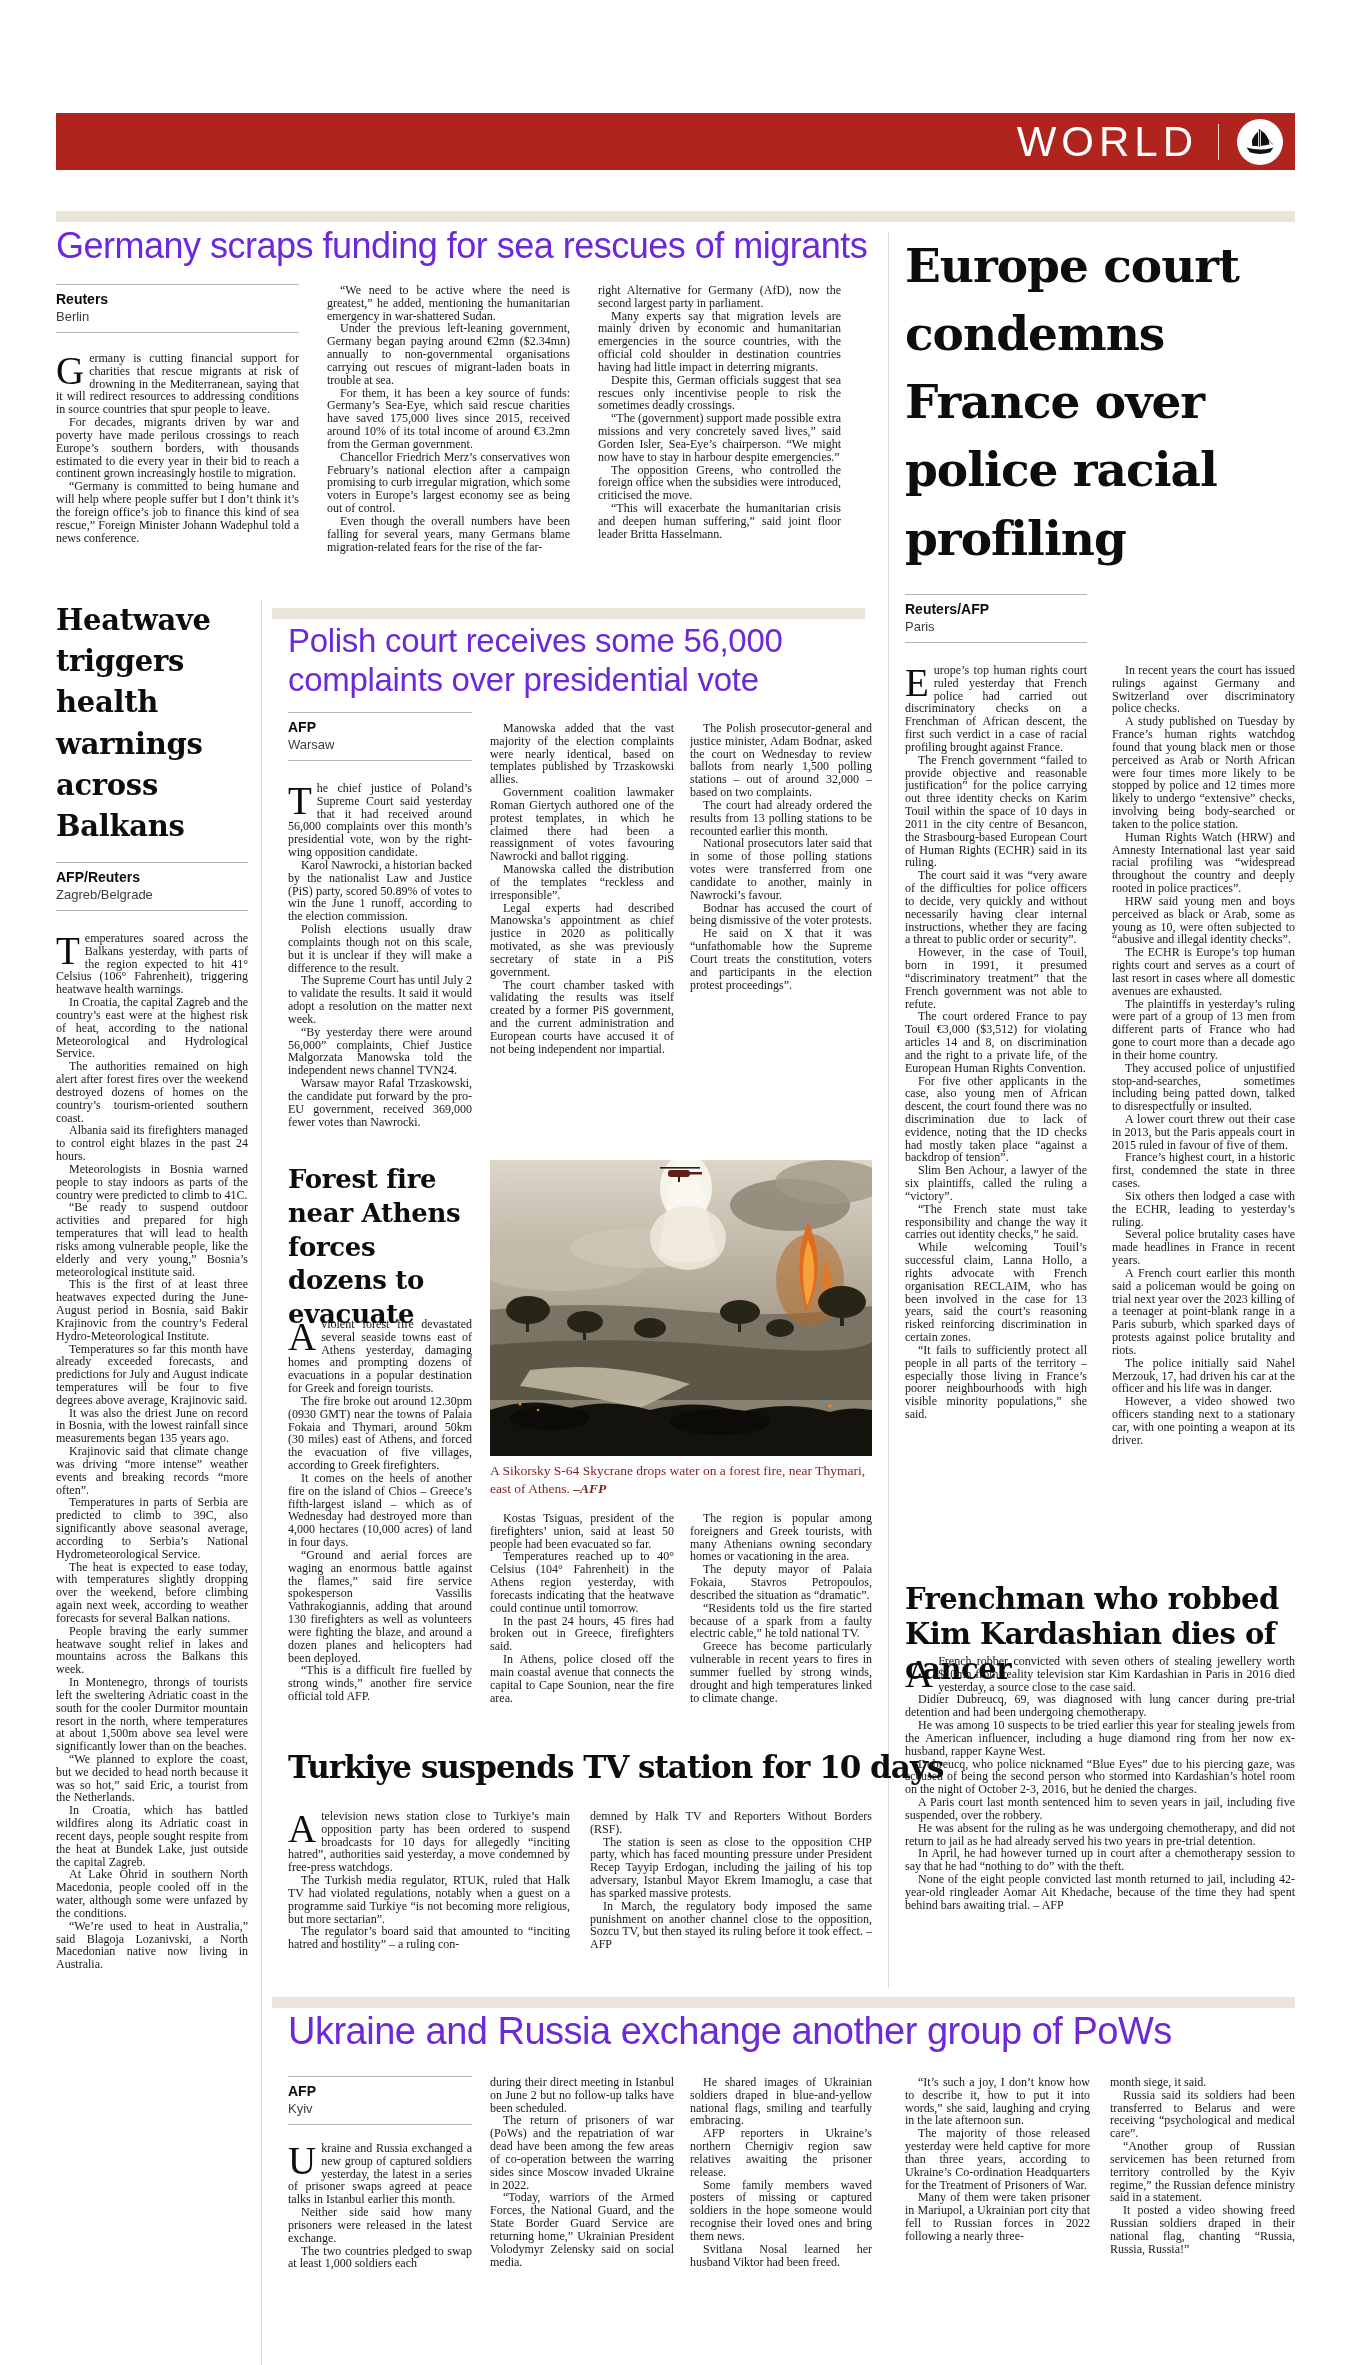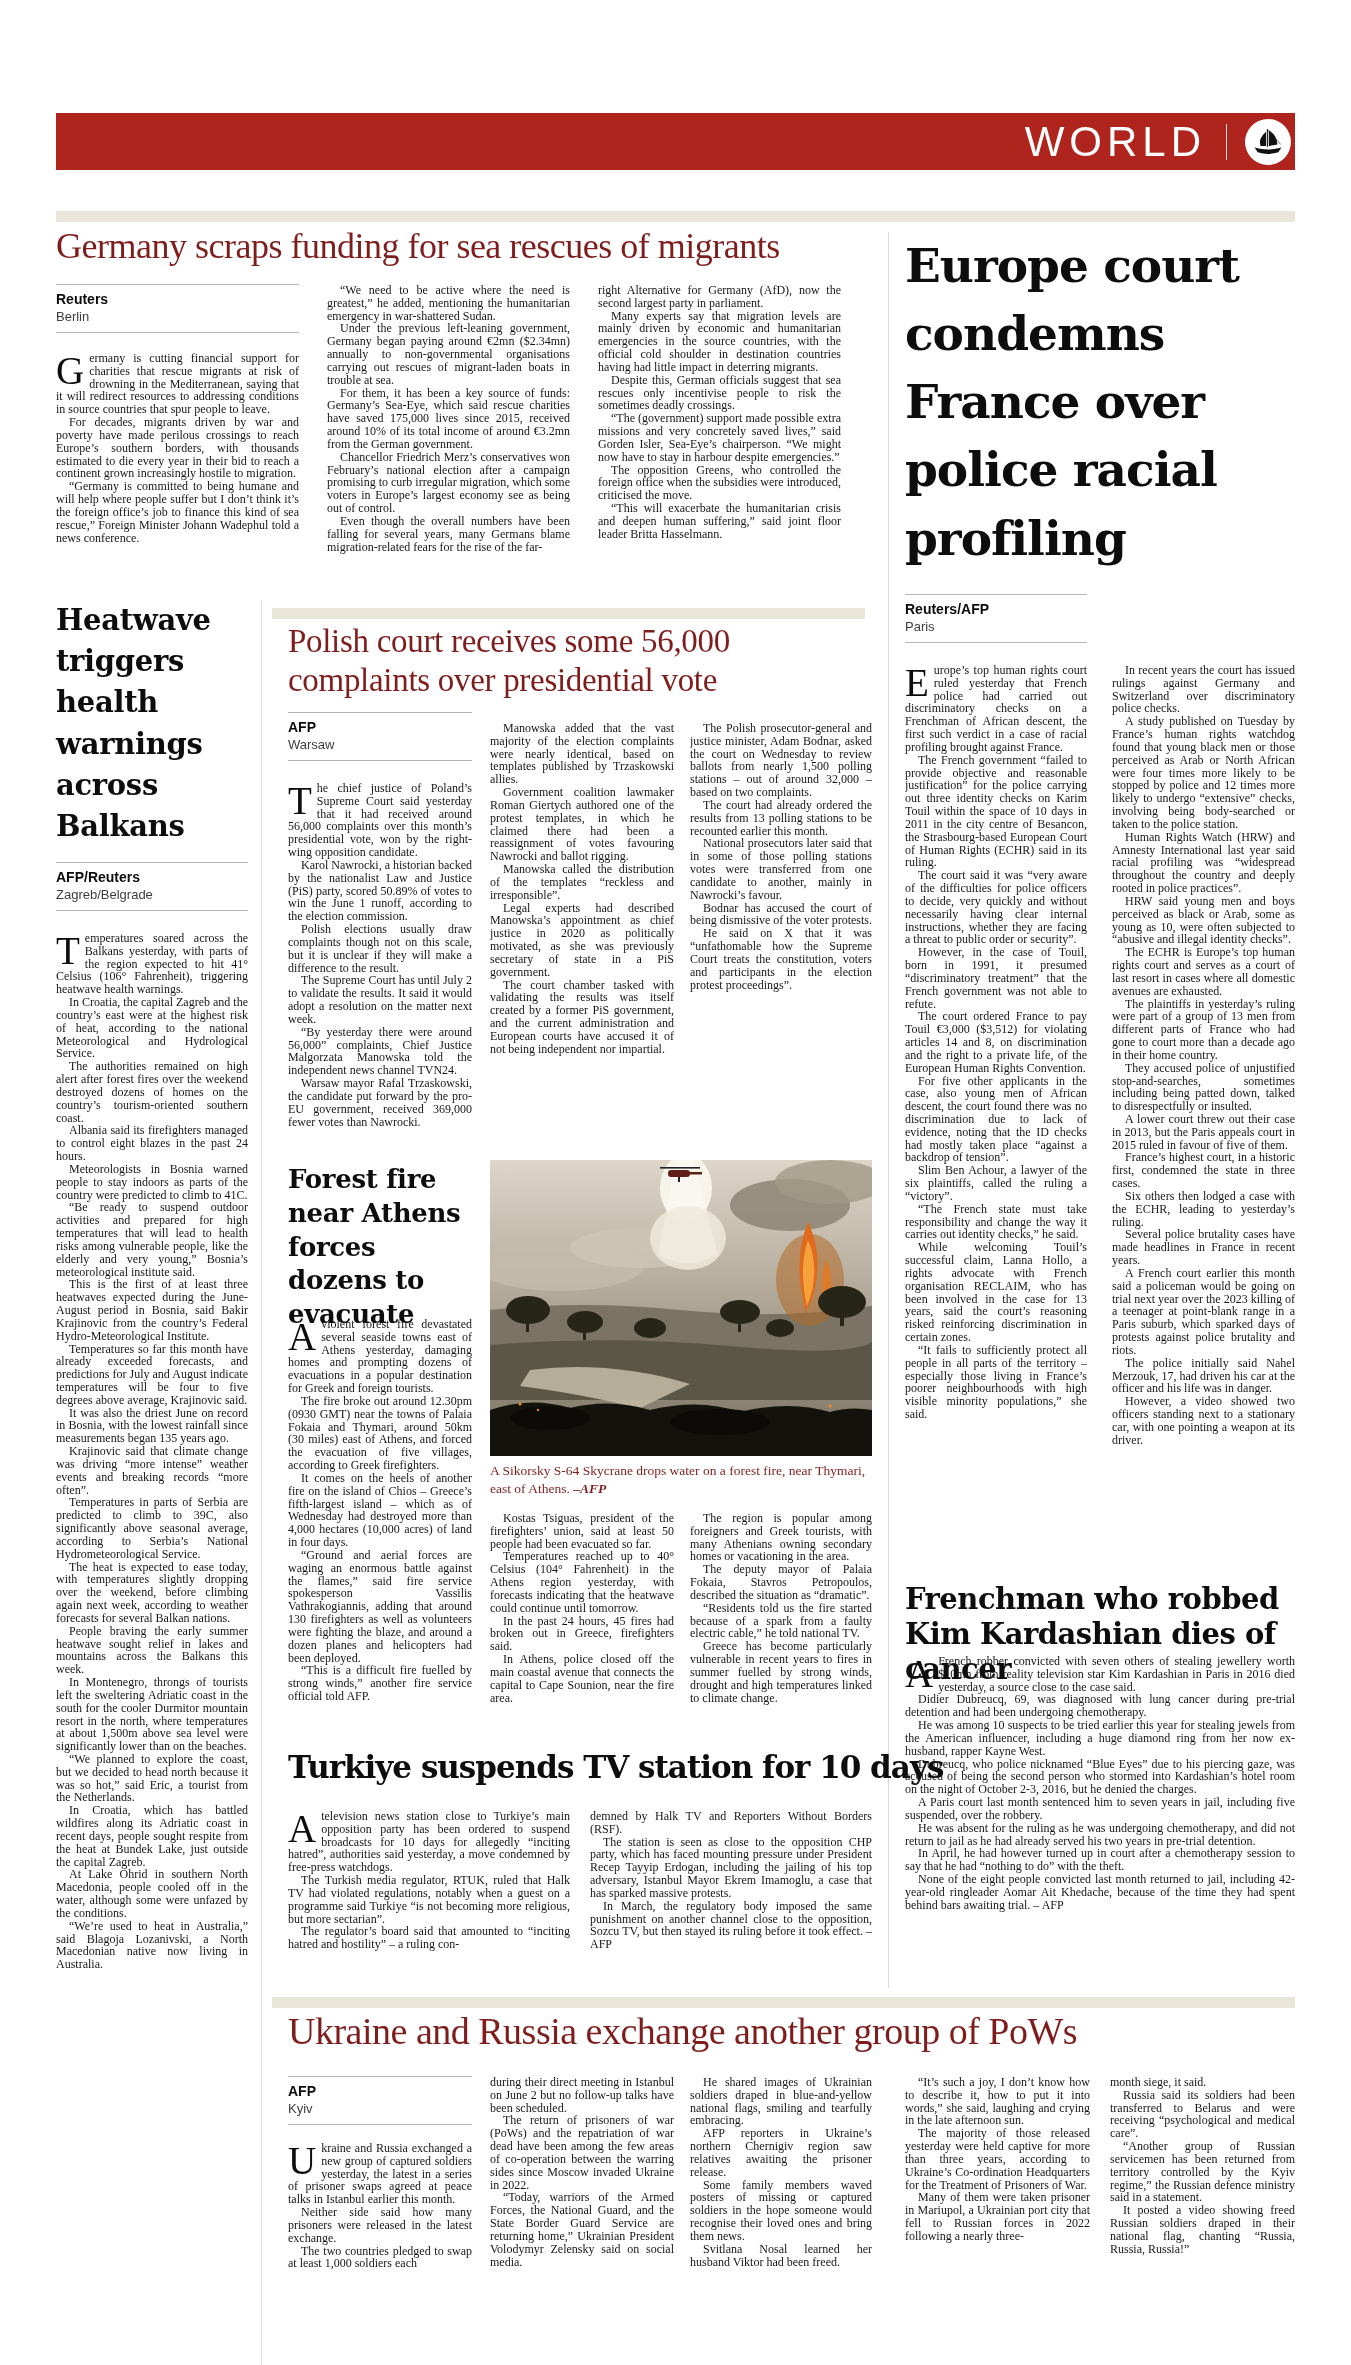--- a/index.html
+++ b/index.html
@@ -11,33 +11,33 @@
   .masthead{top:58px;left:850px;width:445px;display:flex;justify-content:flex-end;align-items:center;
             font-family:"Liberation Sans",sans-serif;}
   .mast-text{text-align:right;line-height:1.15;padding-right:12px;}
   .mast-paper{font-weight:700;font-size:17px;color:#0c0c0c;}
   .mast-date{font-size:15.5px;color:#1a1a1a;}
   .mast-divider{width:1px;height:40px;background:#bbb;}
   .mast-page{font-size:46px;color:#0c0c0c;padding-left:16px;line-height:1;}
 
   
   .world-bar{top:113px;left:56px;width:1239px;height:57px;display:flex;align-items:center;
-             justify-content:flex-end;padding-right:4px;box-sizing:border-box;}
+             justify-content:flex-end;padding-right:12px;box-sizing:border-box;}
   .world-label{font-family:"Liberation Sans",sans-serif;font-weight:300;font-size:42px;color:#fff;
                letter-spacing:5px;line-height:1;margin-right:20px;}
   .world-sep{width:1px;height:36px;background:rgba(255,255,255,.85);margin-right:18px;}
   .roundel{width:46px;height:46px;border-radius:50%;background:#fff;display:flex;align-items:center;justify-content:center;}
 
   .band{height:11px;}
 
   
   .vrule{width:1px;background:#dcdcdc;}
 
   
-  .hl-serif{font-family:Liberation Serif, serif;font-weight:400;color:#7f1d1d;}
+  .hl-serif{font-family:Liberation Sans, sans-serif;font-weight:400;color:#6d28d9;}
   .hl-slab{font-family:"DejaVu Serif",serif;font-weight:700;color:#0d0d0d;}
 
   .hl-germany{top:228px;left:56px;width:830px;font-size:36px;letter-spacing:-0.5px;white-space:nowrap;line-height:1;}
   .hl-heatwave{top:600px;left:56px;width:196px;font-size:29px;line-height:1.42;letter-spacing:-0.3px;}
   .hl-polish{top:622px;left:288px;width:584px;font-size:33px;line-height:1.18;letter-spacing:-0.3px;}
   .hl-forest{top:1163px;left:288px;width:184px;font-size:26px;line-height:1.3;letter-spacing:-0.3px;}
   .hl-turkiye{top:1752px;left:288px;width:584px;font-size:31px;letter-spacing:-1px;white-space:nowrap;line-height:1;}
   .hl-europe{top:232px;left:905px;width:348px;font-size:47px;line-height:1.45;letter-spacing:-1px;}
   .hl-kardashian{top:1582px;left:905px;width:400px;font-size:29px;line-height:1.2;letter-spacing:-0.5px;}
   .hl-ukraine{top:2012px;left:288px;width:1007px;font-size:38px;letter-spacing:-0.5px;white-space:nowrap;line-height:1;}

